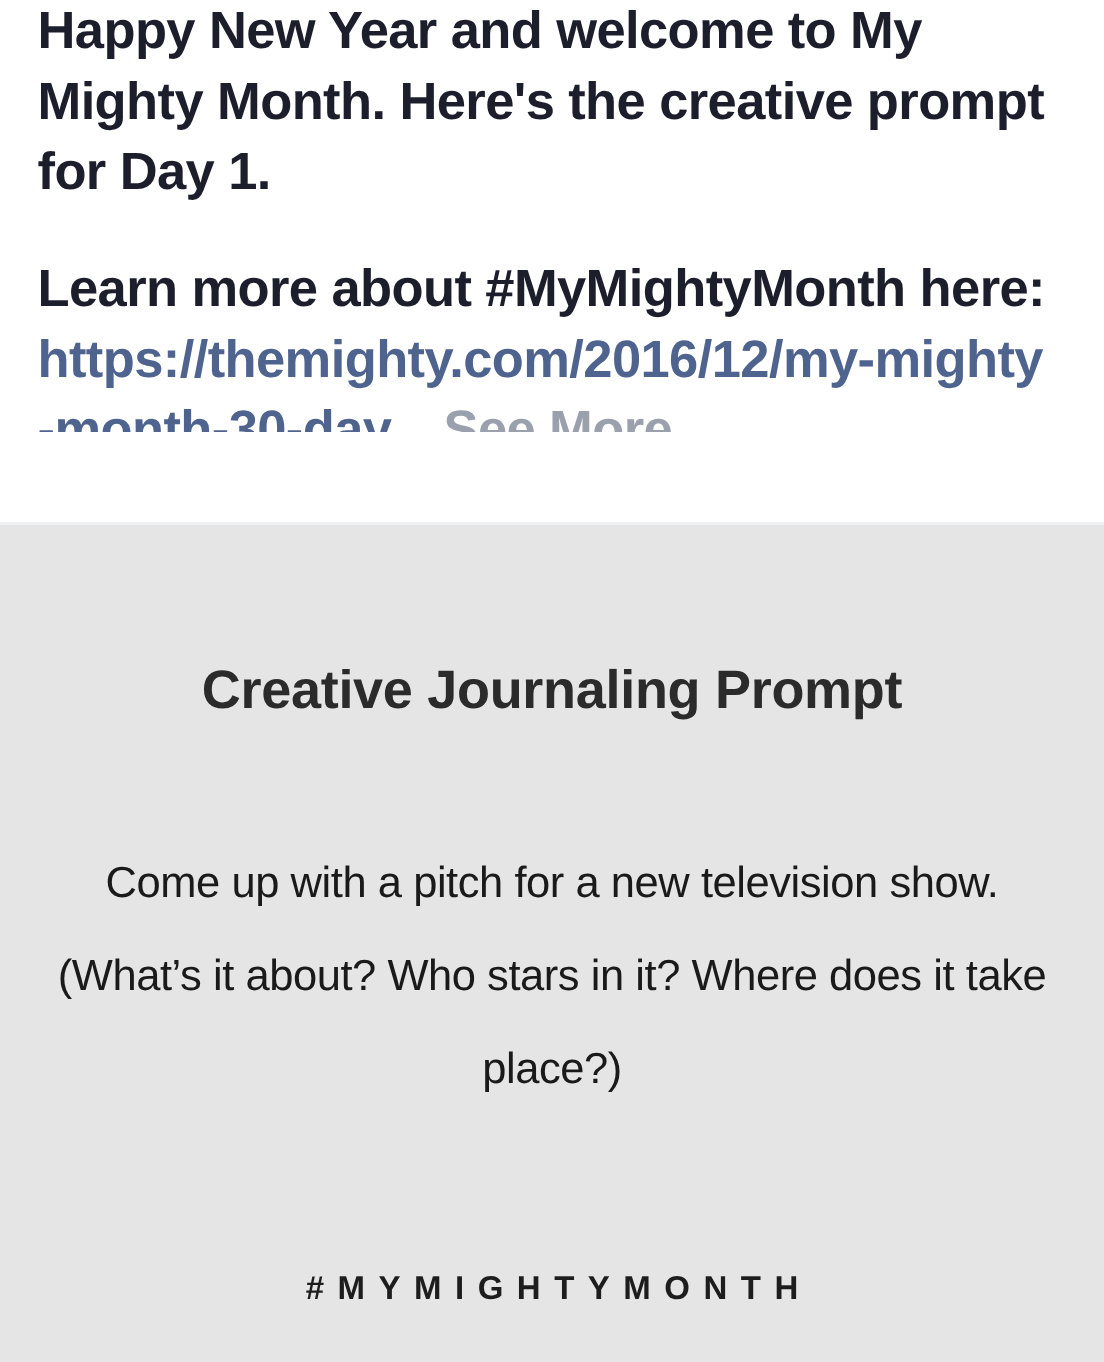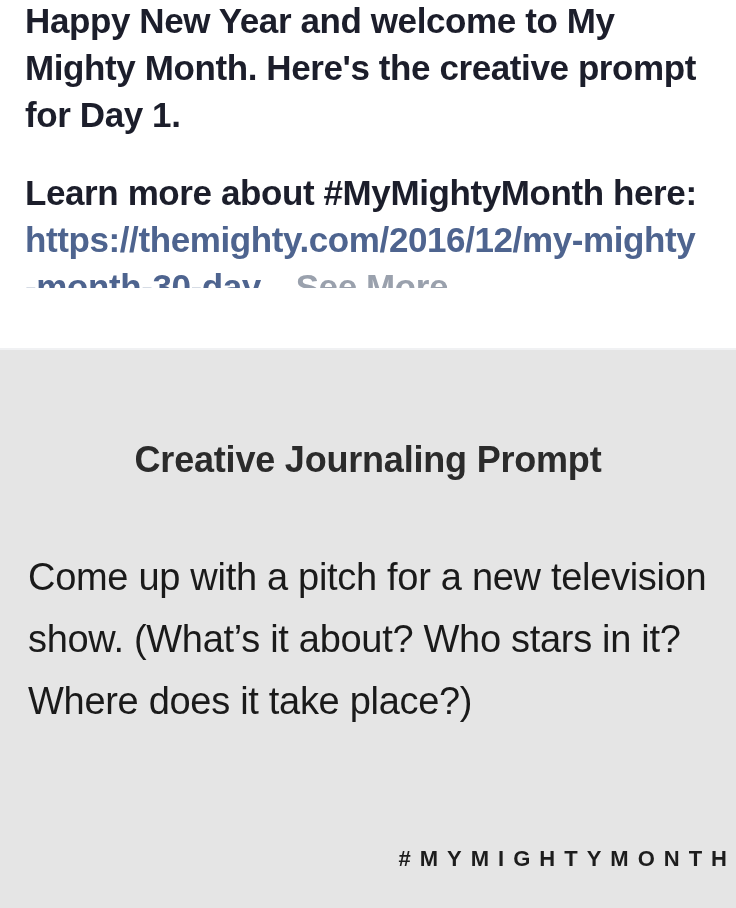--- a/index.html
+++ b/index.html
@@ -97,37 +97,37 @@
     font-weight: bold;
     font-size: 36px;
     line-height: 44px;
     letter-spacing: -0.2px;
     color: #2b2b2b;
   }
 
   .card-body {
     position: absolute;
     left: 28px;
-    top: 196px;
+    top: 208px;
     width: 680px;
-    text-align: left;
+    text-align: center;
     font-family: "Liberation Sans", sans-serif;
     font-weight: normal;
-    font-size: 38px;
+    font-size: 29px;
     line-height: 62px;
     letter-spacing: -0.3px;
     color: #1a1a1a;
   }
 
   .card-hashtag {
     position: absolute;
     left: 0;
     top: 496px;
     width: 736px;
-    text-align: right;
+    text-align: center;
     font-family: "Liberation Sans", sans-serif;
     font-weight: bold;
     font-size: 22px;
     letter-spacing: 9px;
     text-indent: 9px;
     color: #1d1d1d;
   }
 </style>
 </head>
 <body>

